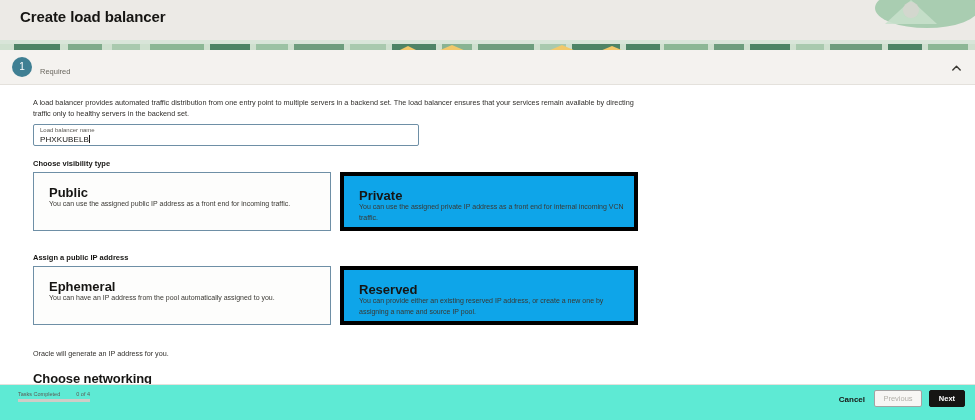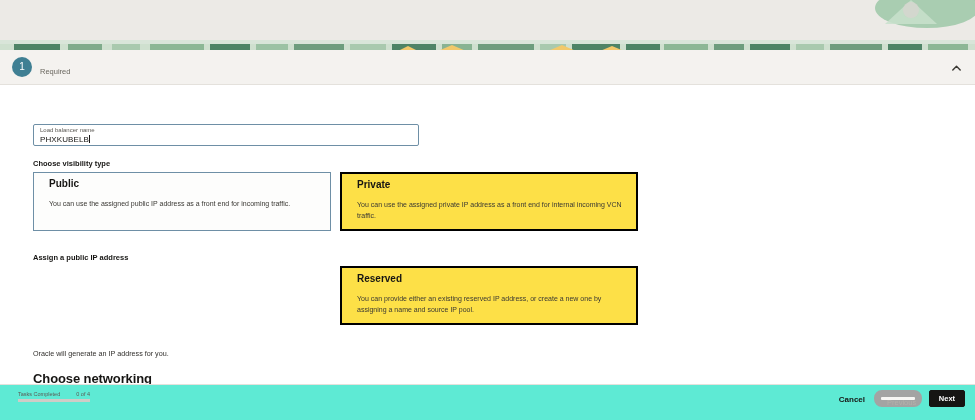--- a/index.html
+++ b/index.html
@@ -182,31 +182,31 @@
     height: 59px;
     box-sizing: border-box;
     background: #ffffff;
     cursor: pointer;
   }
   .opt-card.selected {
     border: 1px solid #6e8fa6;
     background: #fdfdfc;
   }
   .opt-card.unselected {
-    border: 2px solid #000000;
-    background: #fde047;
+    border: 4px solid #000000;
+    background: #0ea5e9;
   }
   .opt-card.left { left: 0; }
   .opt-card.right { left: 307px; }
 
   .opt-title {
     position: absolute;
     left: 15px;
-    top: 5px;
-    font-size: 10px;
+    top: 12px;
+    font-size: 13px;
     font-weight: bold;
     color: #161513;
   }
   .opt-desc {
     position: absolute;
     left: 15px;
     top: 26px;
     width: 270px;
     font-size: 7px;
     line-height: 1.5;
@@ -276,22 +276,22 @@
     border: none;
     padding: 0;
     font-family: "Liberation Sans", sans-serif;
   }
   .btn-prev {
     position: absolute;
     right: 53px;
     top: 5px;
     width: 48px;
     height: 17px;
-    border: 7px solid #a3a3a3;
-    border-radius: 8px;
+    border: 1px solid #a3a3a3;
+    border-radius: 2px;
     background: #f7f6f4;
     color: #b3b0aa;
     font-size: 7.5px;
     font-family: "Liberation Sans", sans-serif;
     cursor: default;
   }
   .btn-next {
     position: absolute;
     right: 10px;
     top: 5px;
@@ -306,20 +306,21 @@
     font-family: "Liberation Sans", sans-serif;
     cursor: pointer;
   }
 </style>
 </head>
 <body>
 
 <div id="app">
 
   <div class="header">
+    <div class="header-title">Create load balancer</div>
     <svg class="header-deco" viewBox="0 0 160 80" preserveAspectRatio="none">
       <ellipse cx="130" cy="20" rx="62" ry="26" fill="#6fa282"></ellipse>
       <ellipse cx="112" cy="42" rx="52" ry="20" fill="#a9cdb1"></ellipse>
       <path d="M70 58 L96 34 L122 58 Z" fill="#c9e0cd" opacity="0.85"></path>
       <circle cx="96" cy="44" r="8" fill="#d7d4cf" opacity="0.8"></circle>
     </svg>
   </div>
 
   <div class="banner-strip">
     <svg width="975" height="10" viewBox="0 0 975 10" preserveAspectRatio="none">
@@ -359,40 +360,45 @@
     <div class="step-sub">Required</div>
     <div class="chevron-btn">
       <svg width="9" height="6" viewBox="0 0 9 6">
         <path d="M0.8 5 L4.5 1.2 L8.2 5" stroke="#3a3833" stroke-width="1.4" fill="none" stroke-linecap="round" stroke-linejoin="round"></path>
       </svg>
     </div>
   </div>
 
   <div class="body-area">
 
+    <div class="intro-text">A load balancer provides automated traffic distribution from one entry point to multiple servers in a backend set. The load balancer ensures that your services remain available by directing traffic only to healthy servers in the backend set.</div>
 
     <div class="field-wrap">
       <div class="field-label">Load balancer name</div>
       <div class="field-value"><span>PHXKUBELB</span><span class="caret"></span></div>
     </div>
 
     <div class="section-label" style="top:74px;">Choose visibility type</div>
     <div class="cards-row" style="top:87px;">
       <div class="opt-card left selected">
         <div class="opt-title">Public</div>
         <div class="opt-desc">You can use the assigned public IP address as a front end for incoming traffic.</div>
       </div>
       <div class="opt-card right unselected">
         <div class="opt-title">Private</div>
         <div class="opt-desc">You can use the assigned private IP address as a front end for internal incoming VCN traffic.</div>
       </div>
     </div>
 
     <div class="section-label" style="top:168px;">Assign a public IP address</div>
     <div class="cards-row" style="top:181px;">
+      <div class="opt-card left selected">
+        <div class="opt-title">Ephemeral</div>
+        <div class="opt-desc">You can have an IP address from the pool automatically assigned to you.</div>
+      </div>
       <div class="opt-card right unselected">
         <div class="opt-title">Reserved</div>
         <div class="opt-desc">You can provide either an existing reserved IP address, or create a new one by assigning a name and source IP pool.</div>
       </div>
     </div>
 
     <div class="note-text" style="top:264px;">Oracle will generate an IP address for you.</div>
 
     <div class="next-heading" style="top:286px;">Choose networking</div>
   </div>

